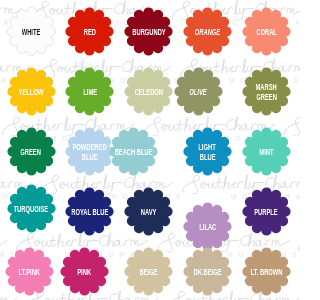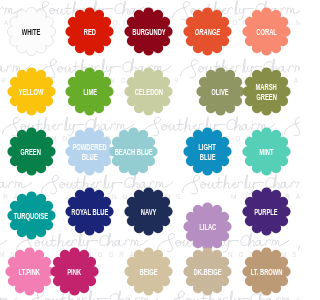--- a/index.html
+++ b/index.html
@@ -204,21 +204,21 @@
         </div>
       </div>
       <div class="cell" style="left: 124.1px; top: 66.7px; text-decoration: underline;">
         <svg width="49" height="49" viewBox="0 0 100 100">
           <path d="M39.51 10.83A10.50 10.50 0 0 1 60.49 10.83A10.50 10.50 0 0 1 78.67 21.33A10.50 10.50 0 0 1 89.17 39.51A10.50 10.50 0 0 1 89.17 60.49A10.50 10.50 0 0 1 78.67 78.67A10.50 10.50 0 0 1 60.49 89.17A10.50 10.50 0 0 1 39.51 89.17A10.50 10.50 0 0 1 21.33 78.67A10.50 10.50 0 0 1 10.83 60.49A10.50 10.50 0 0 1 10.83 39.51A10.50 10.50 0 0 1 21.33 21.33A10.50 10.50 0 0 1 39.51 10.83Z" fill="#c8cda2"></path>
         </svg>
         <div class="lbl" style="color:#ffffff">
           <span class="lbl-line">CELEDON</span>
         </div>
       </div>
-      <div class="cell" style="left: 196px; top: 66.7px;">
+      <div class="cell" style="left: 174px; top: 66.7px; font-style: italic;">
         <svg width="49" height="49" viewBox="0 0 100 100">
           <path d="M39.51 10.83A10.50 10.50 0 0 1 60.49 10.83A10.50 10.50 0 0 1 78.67 21.33A10.50 10.50 0 0 1 89.17 39.51A10.50 10.50 0 0 1 89.17 60.49A10.50 10.50 0 0 1 78.67 78.67A10.50 10.50 0 0 1 60.49 89.17A10.50 10.50 0 0 1 39.51 89.17A10.50 10.50 0 0 1 21.33 78.67A10.50 10.50 0 0 1 10.83 60.49A10.50 10.50 0 0 1 10.83 39.51A10.50 10.50 0 0 1 21.33 21.33A10.50 10.50 0 0 1 39.51 10.83Z" fill="#909663"></path>
         </svg>
         <div class="lbl" style="color:#ffffff">
           <span class="lbl-line">OLIVE</span>
         </div>
       </div>
       <div class="cell" style="left: 241.7px; top: 66.7px;">
         <svg width="49" height="49" viewBox="0 0 100 100">
           <path d="M39.51 10.83A10.50 10.50 0 0 1 60.49 10.83A10.50 10.50 0 0 1 78.67 21.33A10.50 10.50 0 0 1 89.17 39.51A10.50 10.50 0 0 1 89.17 60.49A10.50 10.50 0 0 1 78.67 78.67A10.50 10.50 0 0 1 60.49 89.17A10.50 10.50 0 0 1 39.51 89.17A10.50 10.50 0 0 1 21.33 78.67A10.50 10.50 0 0 1 10.83 60.49A10.50 10.50 0 0 1 10.83 39.51A10.50 10.50 0 0 1 21.33 21.33A10.50 10.50 0 0 1 39.51 10.83Z" fill="#878e47"></path>
@@ -263,21 +263,21 @@
         </div>
       </div>
       <div class="cell" style="left: 241.7px; top: 126.7px;">
         <svg width="49" height="49" viewBox="0 0 100 100">
           <path d="M39.51 10.83A10.50 10.50 0 0 1 60.49 10.83A10.50 10.50 0 0 1 78.67 21.33A10.50 10.50 0 0 1 89.17 39.51A10.50 10.50 0 0 1 89.17 60.49A10.50 10.50 0 0 1 78.67 78.67A10.50 10.50 0 0 1 60.49 89.17A10.50 10.50 0 0 1 39.51 89.17A10.50 10.50 0 0 1 21.33 78.67A10.50 10.50 0 0 1 10.83 60.49A10.50 10.50 0 0 1 10.83 39.51A10.50 10.50 0 0 1 21.33 21.33A10.50 10.50 0 0 1 39.51 10.83Z" fill="#55cfb5"></path>
         </svg>
         <div class="lbl" style="color:#ffffff">
           <span class="lbl-line">MINT</span>
         </div>
       </div>
-      <div class="cell" style="left: 6.5px; top: 191px;">
+      <div class="cell" style="left: 6.5px; top: 184px;">
         <svg width="49" height="49" viewBox="0 0 100 100">
           <path d="M39.51 10.83A10.50 10.50 0 0 1 60.49 10.83A10.50 10.50 0 0 1 78.67 21.33A10.50 10.50 0 0 1 89.17 39.51A10.50 10.50 0 0 1 89.17 60.49A10.50 10.50 0 0 1 78.67 78.67A10.50 10.50 0 0 1 60.49 89.17A10.50 10.50 0 0 1 39.51 89.17A10.50 10.50 0 0 1 21.33 78.67A10.50 10.50 0 0 1 10.83 60.49A10.50 10.50 0 0 1 10.83 39.51A10.50 10.50 0 0 1 21.33 21.33A10.50 10.50 0 0 1 39.51 10.83Z" fill="#039b98"></path>
         </svg>
         <div class="lbl" style="color:#ffffff">
           <span class="lbl-line">TURQUOISE</span>
         </div>
       </div>
       <div class="cell" style="left: 65.3px; top: 186.7px;">
         <svg width="49" height="49" viewBox="0 0 100 100">
           <path d="M39.51 10.83A10.50 10.50 0 0 1 60.49 10.83A10.50 10.50 0 0 1 78.67 21.33A10.50 10.50 0 0 1 89.17 39.51A10.50 10.50 0 0 1 89.17 60.49A10.50 10.50 0 0 1 78.67 78.67A10.50 10.50 0 0 1 60.49 89.17A10.50 10.50 0 0 1 39.51 89.17A10.50 10.50 0 0 1 21.33 78.67A10.50 10.50 0 0 1 10.83 60.49A10.50 10.50 0 0 1 10.83 39.51A10.50 10.50 0 0 1 21.33 21.33A10.50 10.50 0 0 1 39.51 10.83Z" fill="#1a2478"></path>
@@ -311,21 +311,21 @@
         </div>
       </div>
       <div class="cell" style="left: 5px; top: 246.7px;">
         <svg width="49" height="49" viewBox="0 0 100 100">
           <path d="M39.51 10.83A10.50 10.50 0 0 1 60.49 10.83A10.50 10.50 0 0 1 78.67 21.33A10.50 10.50 0 0 1 89.17 39.51A10.50 10.50 0 0 1 89.17 60.49A10.50 10.50 0 0 1 78.67 78.67A10.50 10.50 0 0 1 60.49 89.17A10.50 10.50 0 0 1 39.51 89.17A10.50 10.50 0 0 1 21.33 78.67A10.50 10.50 0 0 1 10.83 60.49A10.50 10.50 0 0 1 10.83 39.51A10.50 10.50 0 0 1 21.33 21.33A10.50 10.50 0 0 1 39.51 10.83Z" fill="#f37eb4"></path>
         </svg>
         <div class="lbl" style="color:#ffffff">
           <span class="lbl-line">LT.PINK</span>
         </div>
       </div>
-      <div class="cell" style="left: 50px; top: 246.7px;">
+      <div class="cell" style="left: 60px; top: 246.7px;">
         <svg width="49" height="49" viewBox="0 0 100 100">
           <path d="M39.51 10.83A10.50 10.50 0 0 1 60.49 10.83A10.50 10.50 0 0 1 78.67 21.33A10.50 10.50 0 0 1 89.17 39.51A10.50 10.50 0 0 1 89.17 60.49A10.50 10.50 0 0 1 78.67 78.67A10.50 10.50 0 0 1 60.49 89.17A10.50 10.50 0 0 1 39.51 89.17A10.50 10.50 0 0 1 21.33 78.67A10.50 10.50 0 0 1 10.83 60.49A10.50 10.50 0 0 1 10.83 39.51A10.50 10.50 0 0 1 21.33 21.33A10.50 10.50 0 0 1 39.51 10.83Z" fill="#c3226c"></path>
         </svg>
         <div class="lbl" style="color:#ffffff">
           <span class="lbl-line">PINK</span>
         </div>
       </div>
       <div class="cell" style="left: 124.1px; top: 246.7px;">
         <svg width="49" height="49" viewBox="0 0 100 100">
           <path d="M39.51 10.83A10.50 10.50 0 0 1 60.49 10.83A10.50 10.50 0 0 1 78.67 21.33A10.50 10.50 0 0 1 89.17 39.51A10.50 10.50 0 0 1 89.17 60.49A10.50 10.50 0 0 1 78.67 78.67A10.50 10.50 0 0 1 60.49 89.17A10.50 10.50 0 0 1 39.51 89.17A10.50 10.50 0 0 1 21.33 78.67A10.50 10.50 0 0 1 10.83 60.49A10.50 10.50 0 0 1 10.83 39.51A10.50 10.50 0 0 1 21.33 21.33A10.50 10.50 0 0 1 39.51 10.83Z" fill="#d2c29f"></path>

